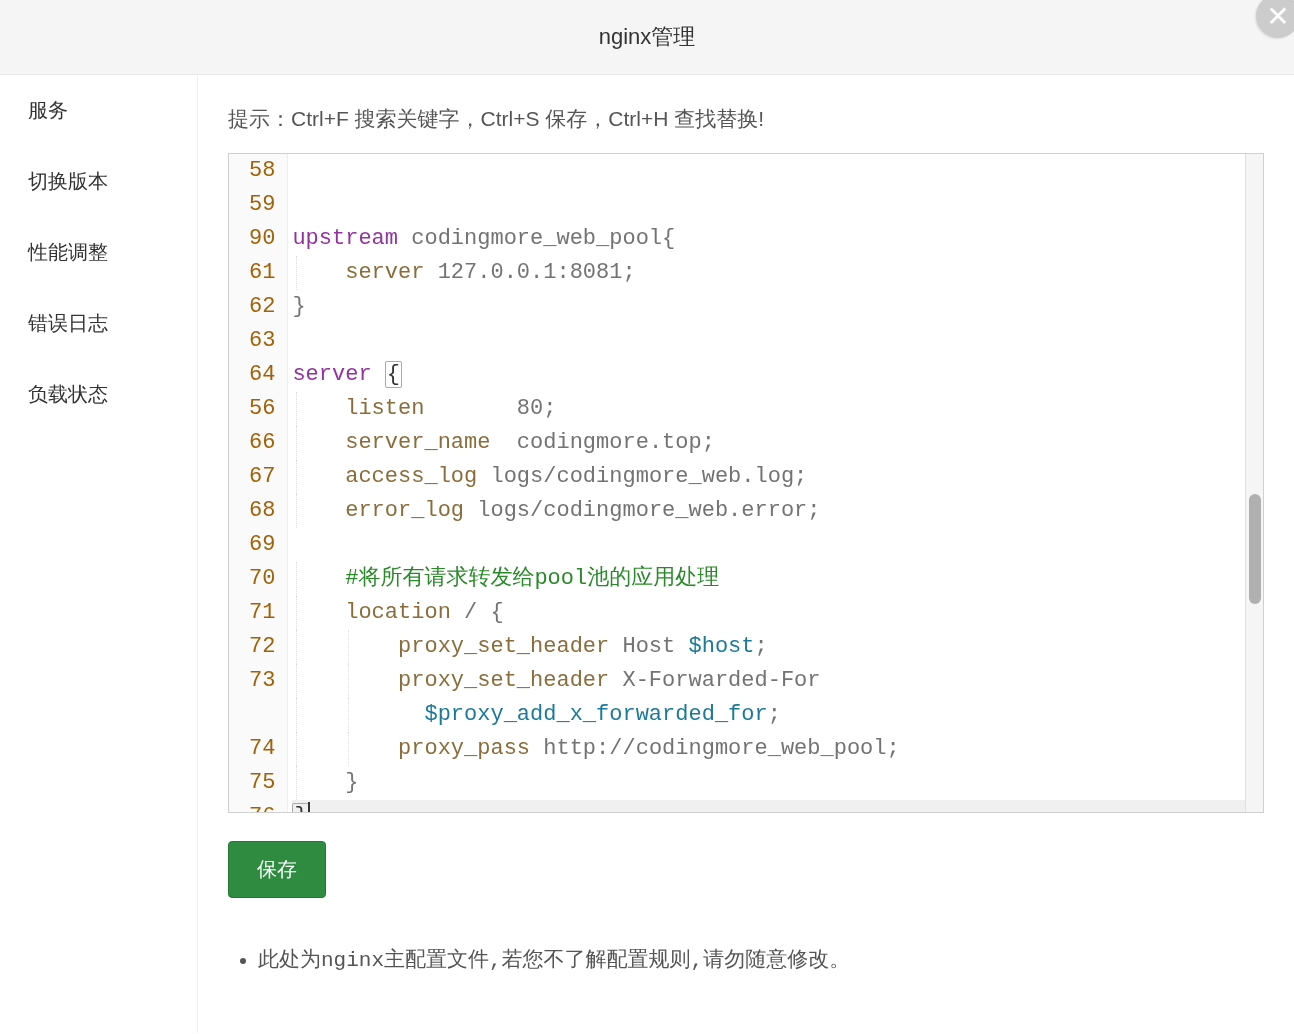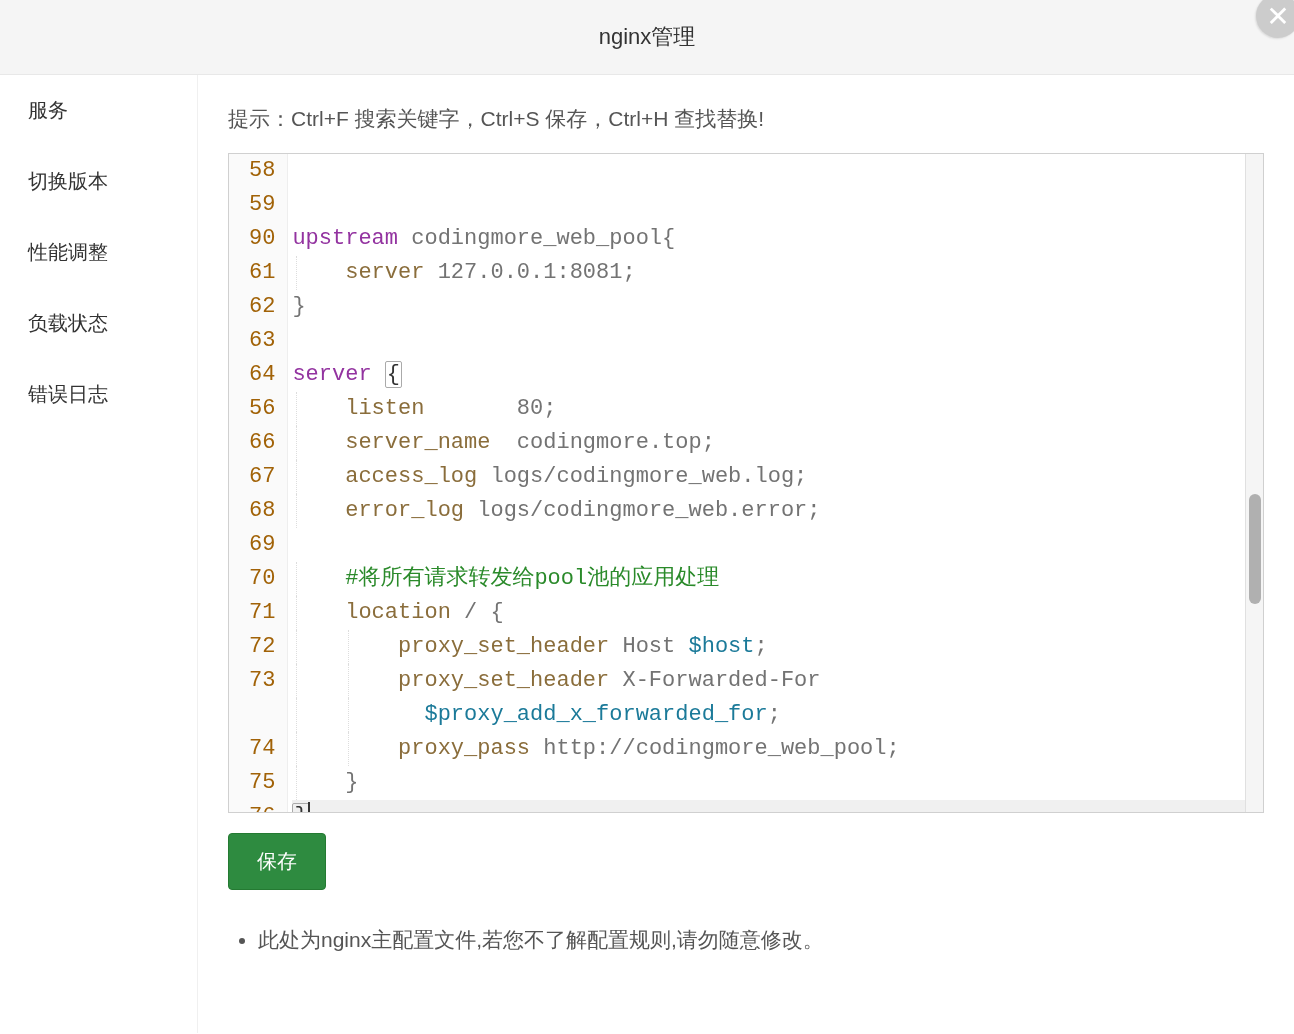--- a/index.html
+++ b/index.html
@@ -112,32 +112,33 @@
     .scrollbar-thumb {
       position: absolute;
       width: 12px;
       left: 3px;
       top: 340px;
       height: 110px;
       background: #b0b0b0;
       border-radius: 6px;
     }
     .save-btn {
-      margin-top: 20px;
+      margin-top: 28px;
       background: #2e8b40;
       color: #fff;
       border: 1px solid #247a32;
       border-radius: 4px;
       padding: 14px 28px;
       font-size: 20px;
       cursor: pointer;
     }
     .note-list {
-      margin-top: 36px;
+      margin-top: 47px;
       padding-left: 20px;
+      font-family: Liberation Mono, monospace;
     }
     .note-item {
       font-size: 21px;
       color: #555;
       list-style: disc;
       margin-left: 10px;
     }
     .close-icon {
       position: absolute;
       top: -6px;
@@ -172,22 +173,22 @@
 
 <div class="close-icon">
   <span>✕</span>
 </div>
 
 <div class="content-wrap">
   <div class="sidebar" id="sidebar">
       <div class="sidebar-item">服务</div>
       <div class="sidebar-item">切换版本</div>
       <div class="sidebar-item">性能调整</div>
+      <div class="sidebar-item">错误日志</div>
       <div class="sidebar-item">负载状态</div>
-      <div class="sidebar-item">错误日志</div>
     </div>
 
   <div class="main">
     <div class="hint">提示：Ctrl+F 搜索关键字，Ctrl+S 保存，Ctrl+H 查找替换!</div>
 
     <div class="editor">
       <div class="editor-inner">
         <div class="gutter" id="gutter">
             <div class="gutter-line">58</div>
             <div class="gutter-line">59</div>

